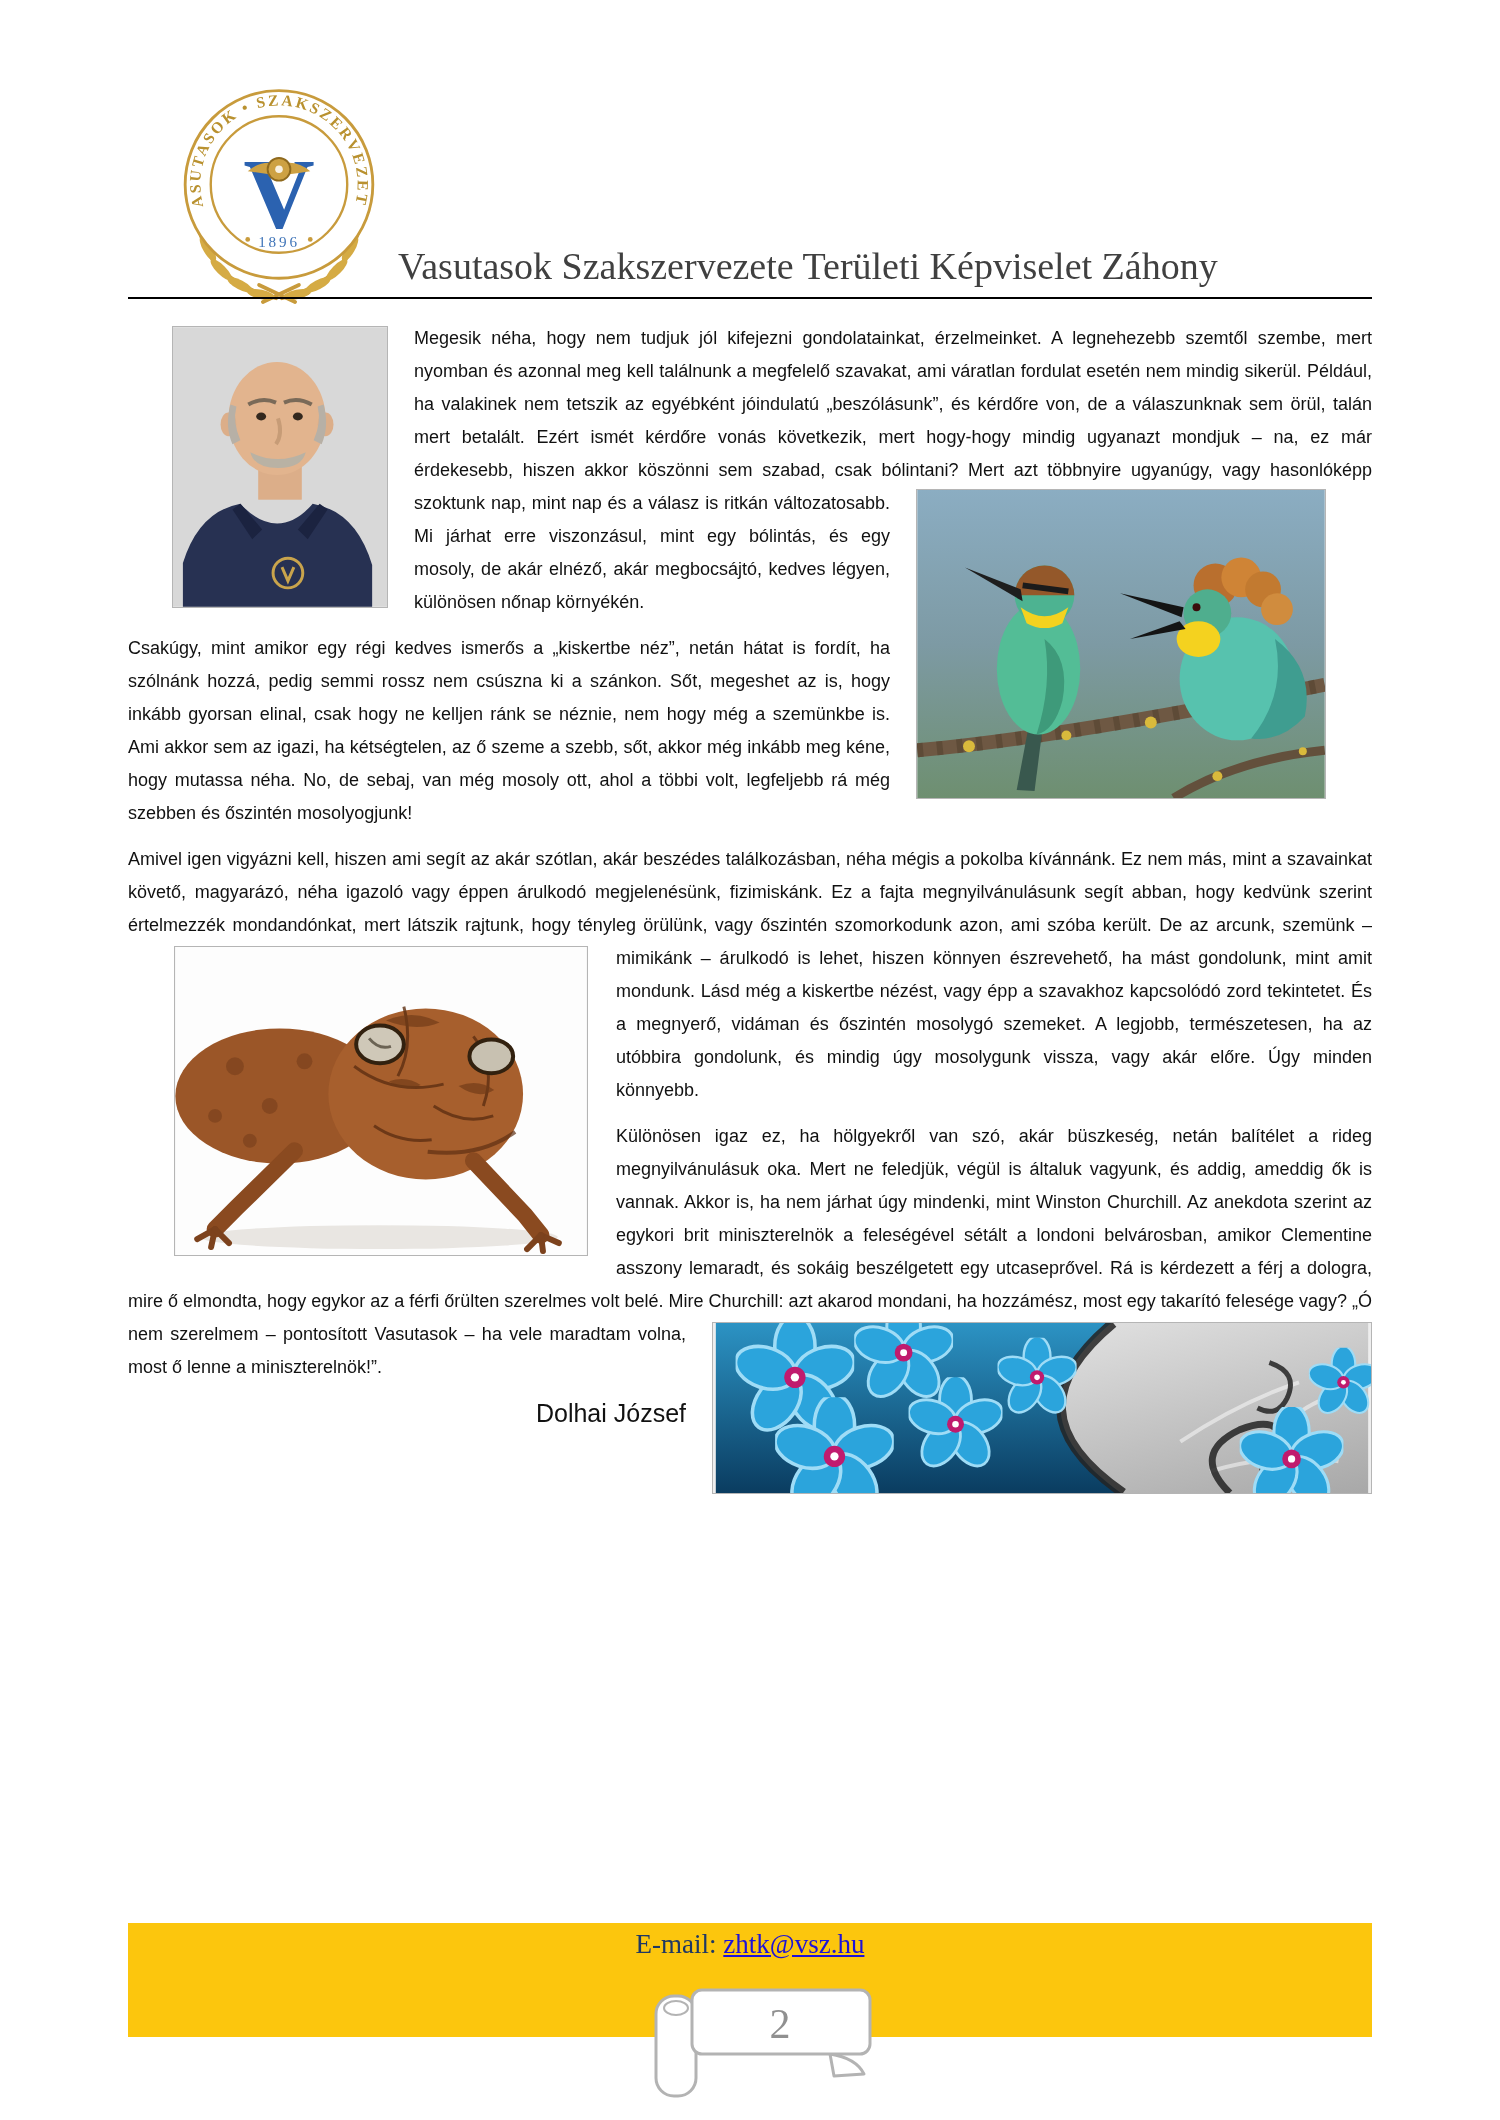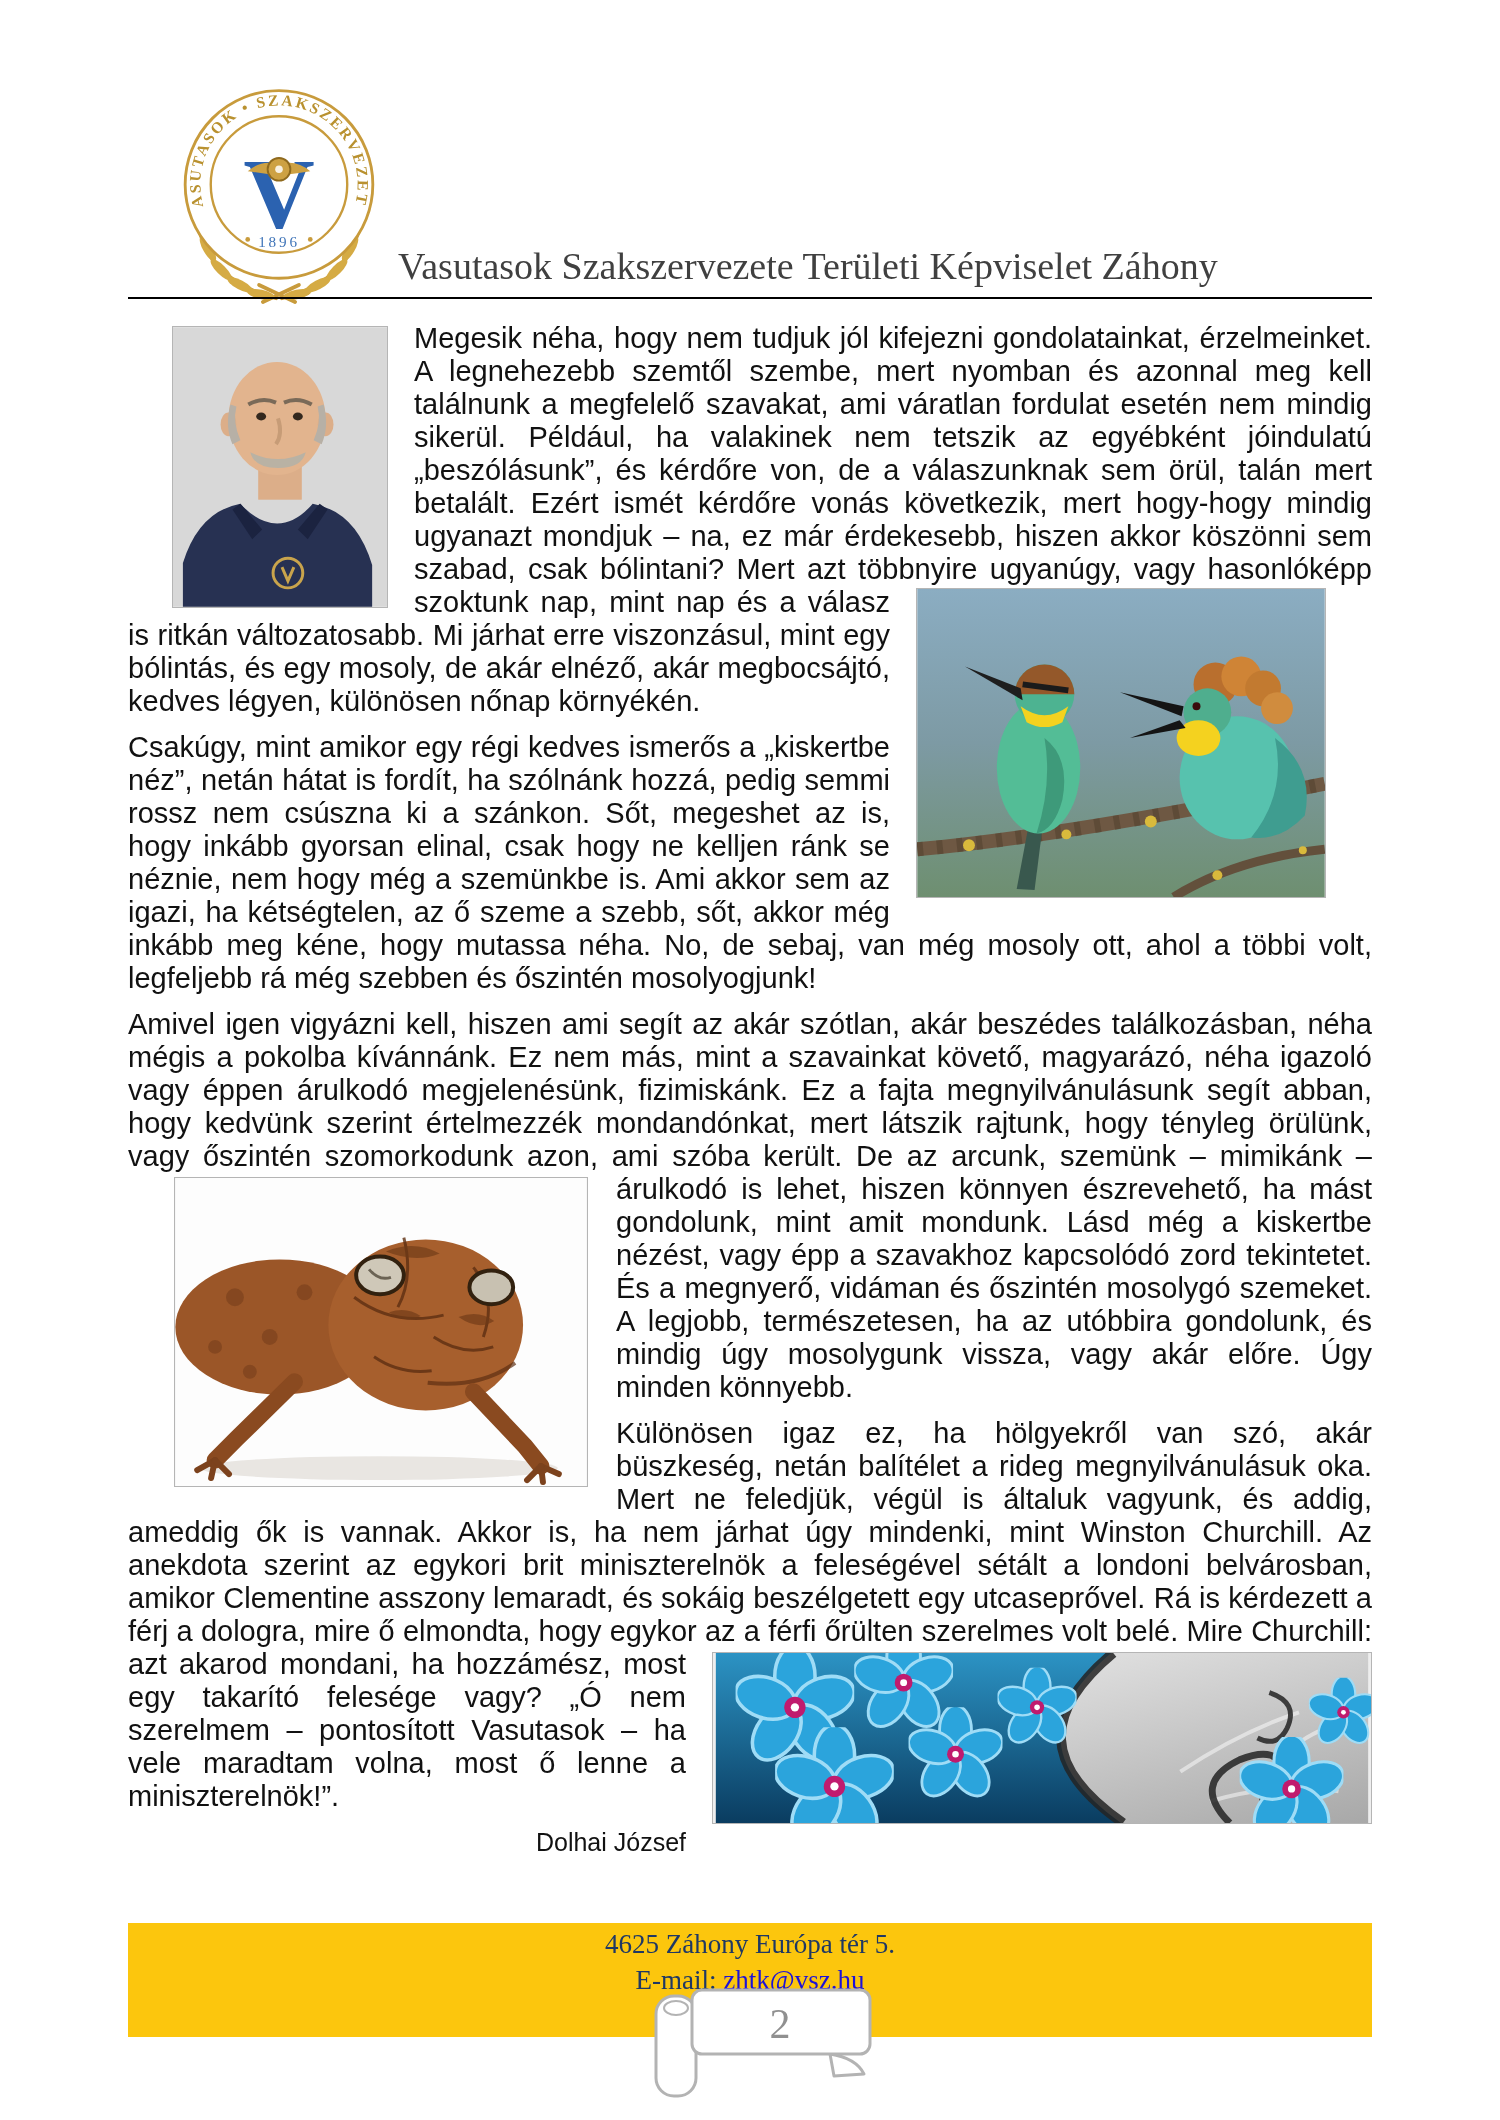--- a/index.html
+++ b/index.html
@@ -9,21 +9,21 @@
 
   
   .logo{left:170px;top:84px;width:218px;height:230px;}
   .header-title{left:398px;top:244px;font-family:"Liberation Serif","DejaVu Serif",serif;
                 font-size:38px;color:#404040;white-space:nowrap;}
   .header-rule{left:128px;top:297px;width:1244px;height:2px;background:#000;}
 
   
   .article{position:absolute;left:128px;top:322px;width:1244px;}
   .article-title{font-size:43px;font-weight:bold;margin:0 0 16px 0;letter-spacing:-1px;color:#0d0d0d;}
-  .para{font-size:29px;line-height:33px;text-align:justify;margin:0 0 13px 0;}
+  .para{font-size:18px;line-height:33px;text-align:justify;margin:0 0 13px 0;}
   .author{font-size:25px;line-height:33px;text-align:right;margin:8px 24px 0 0;}
 
   .photo{box-sizing:border-box;border:1px solid #b5b5b5;background:#eee;}
   .fl{float:left;}
   .fr{float:right;}
   .man{width:216px;height:282px;margin:4px 26px 6px 44px;}
   .bird{width:410px;height:310px;margin:2px 46px 10px 26px;}
   .gecko{width:414px;height:310px;margin:4px 28px 8px 46px;}
   .orchid{width:660px;height:172px;margin:4px 0 8px 26px;}
   .photo svg{display:block;width:100%;height:100%;}
@@ -258,21 +258,20 @@
           <use href="#orchf" x="600" y="25" width="70" height="70"></use>
         </svg>
       </span>
       <span>most egy takarító felesége vagy? „Ó nem szerelmem – pontosított Vasutasok – ha vele maradtam volna, most ő lenne a miniszterelnök!”.</span>
     </p>
 
     <p class="author">Dolhai József</p>
   </div>
 
   <div class="abs footer-band">
-    <div>4625 Záhony Európa tér 5.</div>
     <div>
       <span>E-mail:</span>
       <a href="#">zhtk@vsz.hu</a>
     </div>
   </div>
 
   <div class="abs page-scroll">
     <svg viewBox="0 0 236 124">
       <rect x="14" y="12" width="40" height="100" rx="18" fill="#ffffff" stroke="#b3b3b3" stroke-width="3"></rect>
       <ellipse cx="34" cy="24" rx="12" ry="7" fill="#ffffff" stroke="#b3b3b3" stroke-width="2"></ellipse>

